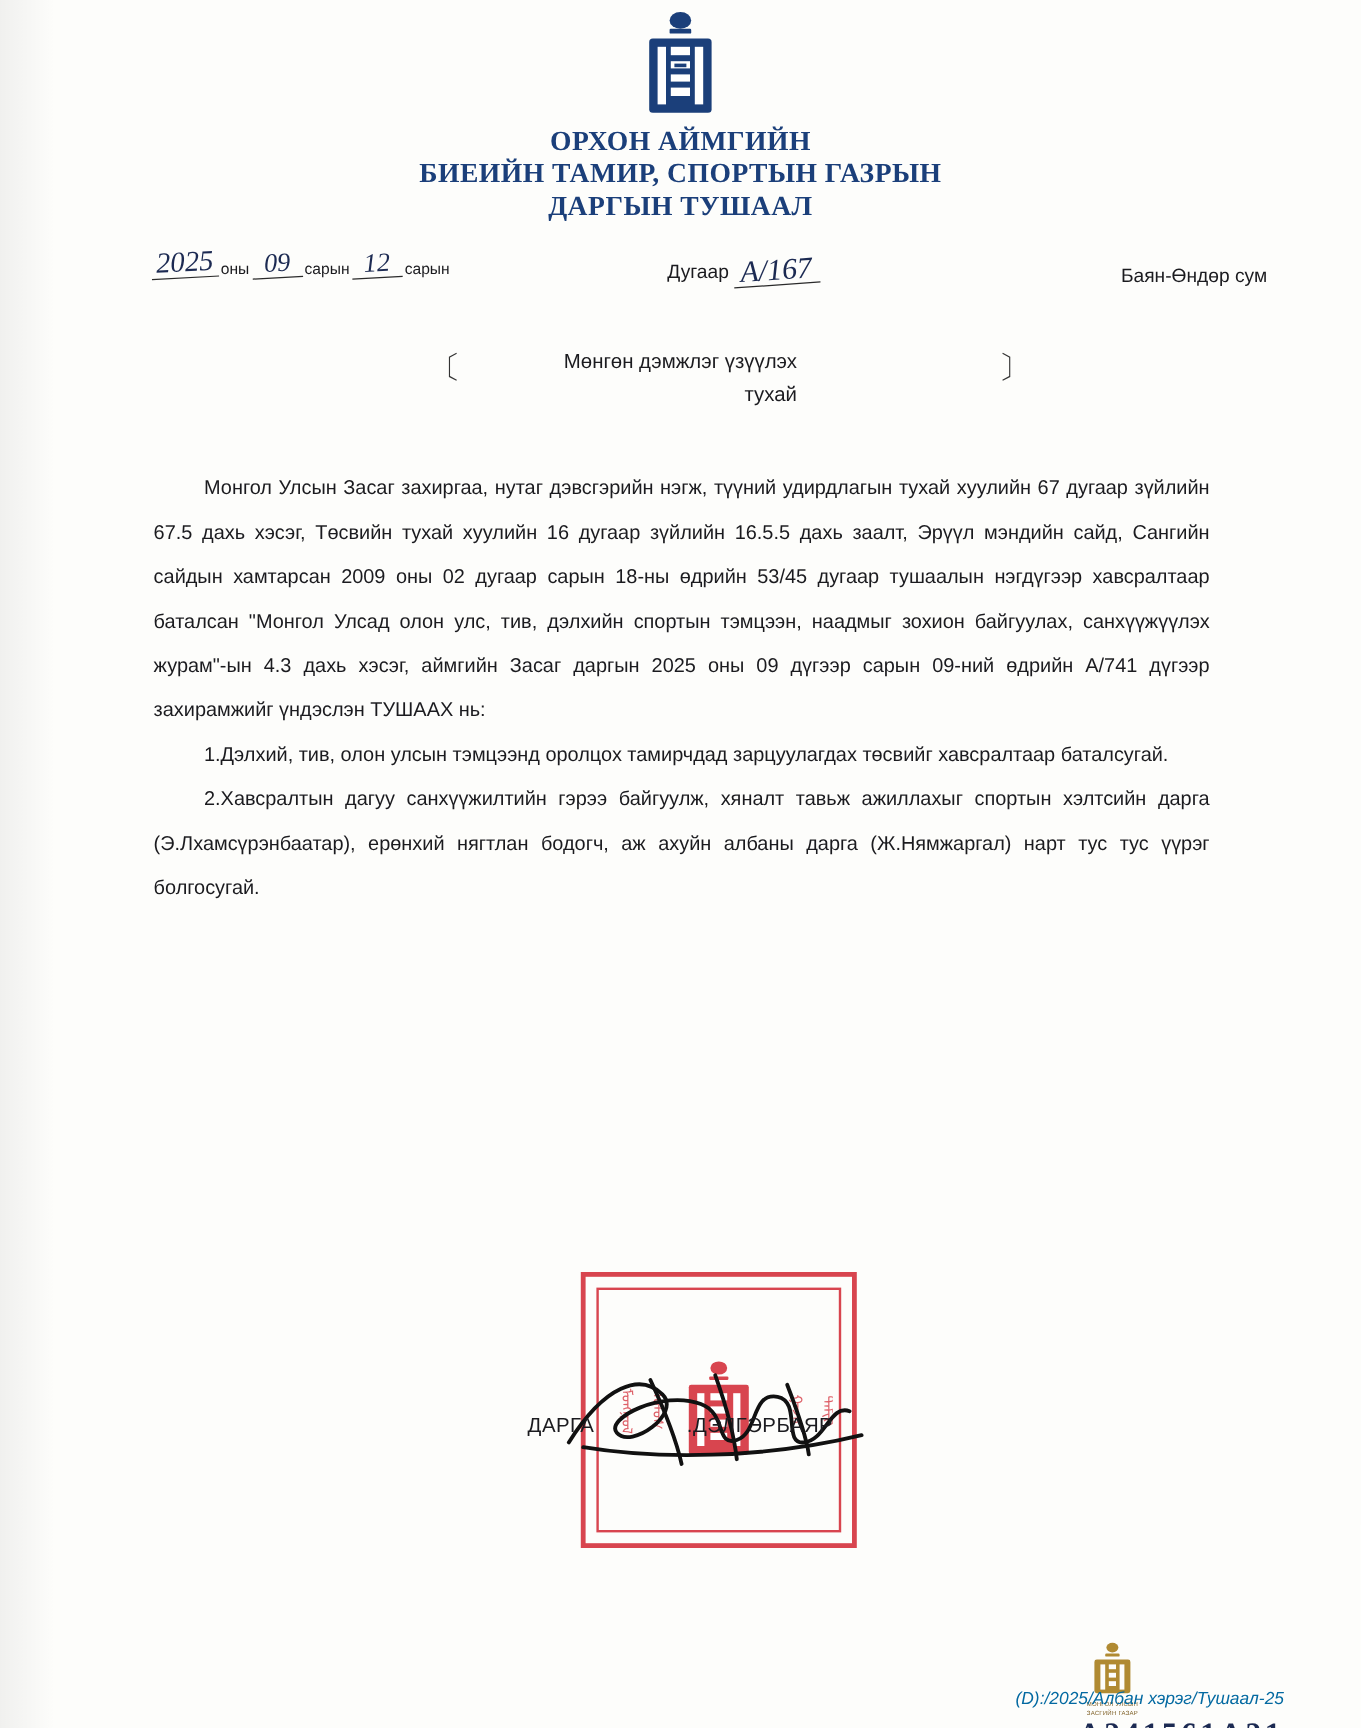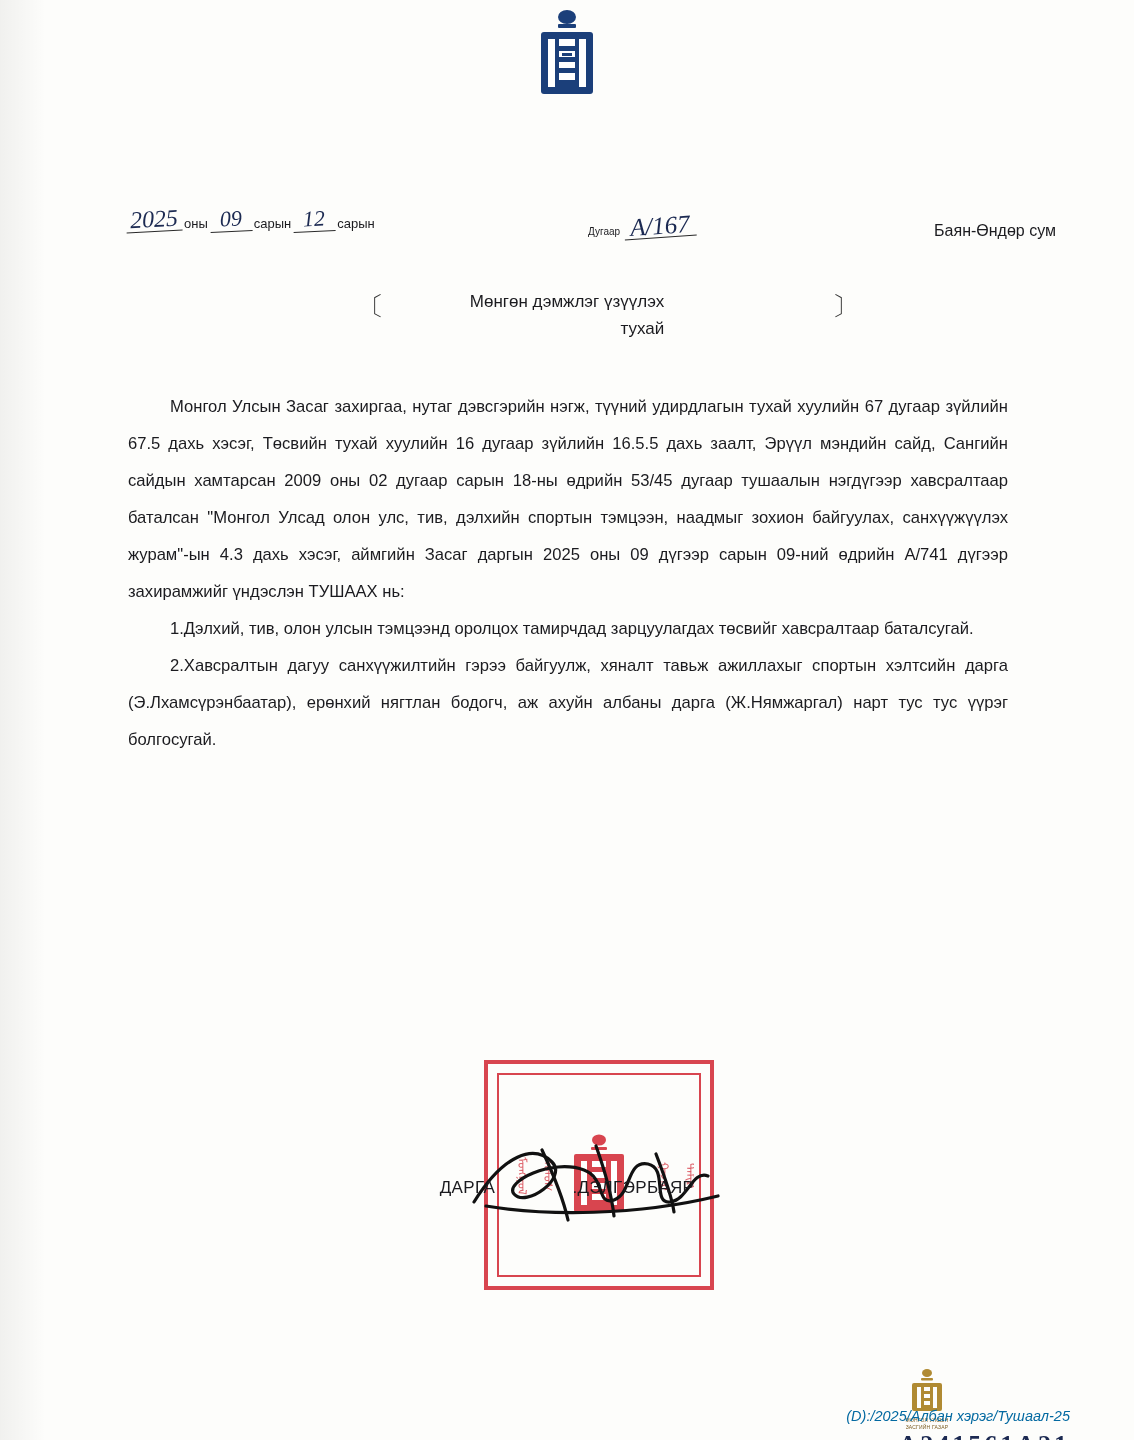--- a/index.html
+++ b/index.html
@@ -86,21 +86,21 @@
   }
 
   .num-block {
     position: absolute;
     left: 556px;
     top: 6px;
     display: flex;
     align-items: flex-end;
     gap: 4px;
   }
-  .num-block .lbl { font-size: 10px; margin-left: 32px; }
+  .num-block .lbl { font-size: 16px; }
   .num-val {
     font-family: "Liberation Serif", serif;
     font-style: italic;
     font-size: 25px;
     color: #1c2a52;
     border-bottom: 1.4px solid #2a2a2a;
     padding: 0 6px 0 6px;
     transform: rotate(-4deg);
     display: inline-block;
     line-height: 23px;
@@ -279,20 +279,25 @@
         <rect x="38" y="43" width="16" height="6"></rect>
         <rect x="38" y="54" width="16" height="6"></rect>
         <rect x="38" y="65" width="16" height="7"></rect>
       </g>
       <g fill="#1b3f7a">
         <rect x="41" y="45" width="10" height="3"></rect>
       </g>
     </svg>
   </div>
 
+  <div class="org-title">
+    <div>ОРХОН АЙМГИЙН</div>
+    <div>БИЕИЙН ТАМИР, СПОРТЫН ГАЗРЫН</div>
+    <div>ДАРГЫН ТУШААЛ</div>
+  </div>
 
   <div class="meta-row">
     <div class="date-block">
       <span class="hw">2025</span>
       <span class="lbl">оны</span>
       <span class="hw small">09</span>
       <span class="lbl">сарын</span>
       <span class="hw small">12</span>
       <span class="lbl">сарын</span>
     </div>

